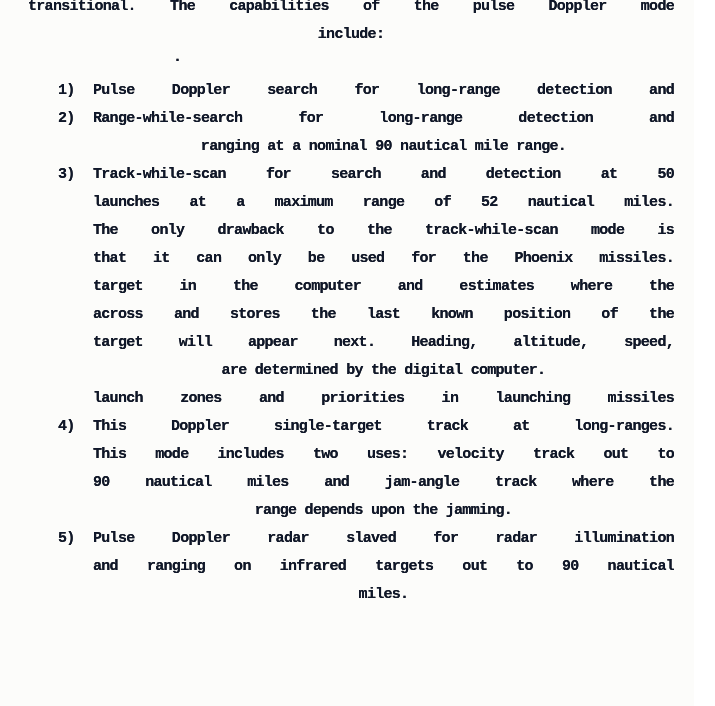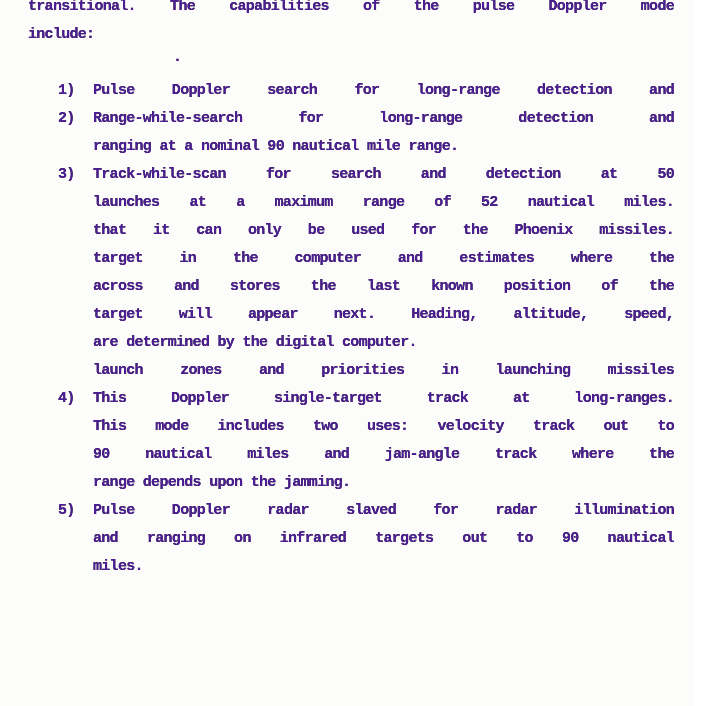--- a/index.html
+++ b/index.html
@@ -12,33 +12,33 @@
     position: relative;
     width: 694px;
     height: 706px;
     overflow: hidden;
     background: #fcfcfa;
     font-family: "Liberation Mono", "DejaVu Sans Mono", monospace;
     font-weight: bold;
     font-size: 15px;
     line-height: 28px;
     letter-spacing: -0.7px;
-    color: #4c1d95;
+    color: #0f172a;
     text-shadow: 0 0 0.5px #2a2a2a;
   }
   .content {
     position: absolute;
     left: 28px;
     top: -7px;
     width: 646px;
   }
   .line {
     height: 28px;
     overflow: hidden;
-    text-align: left;
+    text-align: center;
     white-space: normal;
   }
   .line.j {
     text-align: justify;
   }
   
   .line.j::after {
     content: "";
     display: inline-block;
     width: 100%;
@@ -87,20 +87,21 @@
         </li>
         <li class="item">
           <span class="num">2)</span>
           <div class="line j">Range-while-search for long-range detection and</div>
           <div class="line">ranging at a nominal 90 nautical mile range.</div>
         </li>
         <li class="item">
           <span class="num">3)</span>
           <div class="line j">Track-while-scan for search and detection at 50</div>
           <div class="line j">launches at a maximum range of 52 nautical miles.</div>
+          <div class="line j">The only drawback to the track-while-scan mode is</div>
           <div class="line j">that it can only be used for the Phoenix missiles.</div>
           <div class="line j">target in the computer and estimates where the</div>
           <div class="line j">across and stores the last known position of the</div>
           <div class="line j">target will appear next. Heading, altitude, speed,</div>
           <div class="line">are determined by the digital computer.</div>
           <div class="line j">launch zones and priorities in launching missiles</div>
         </li>
         <li class="item">
           <span class="num">4)</span>
           <div class="line j">This Doppler single-target track at long-ranges.</div>

